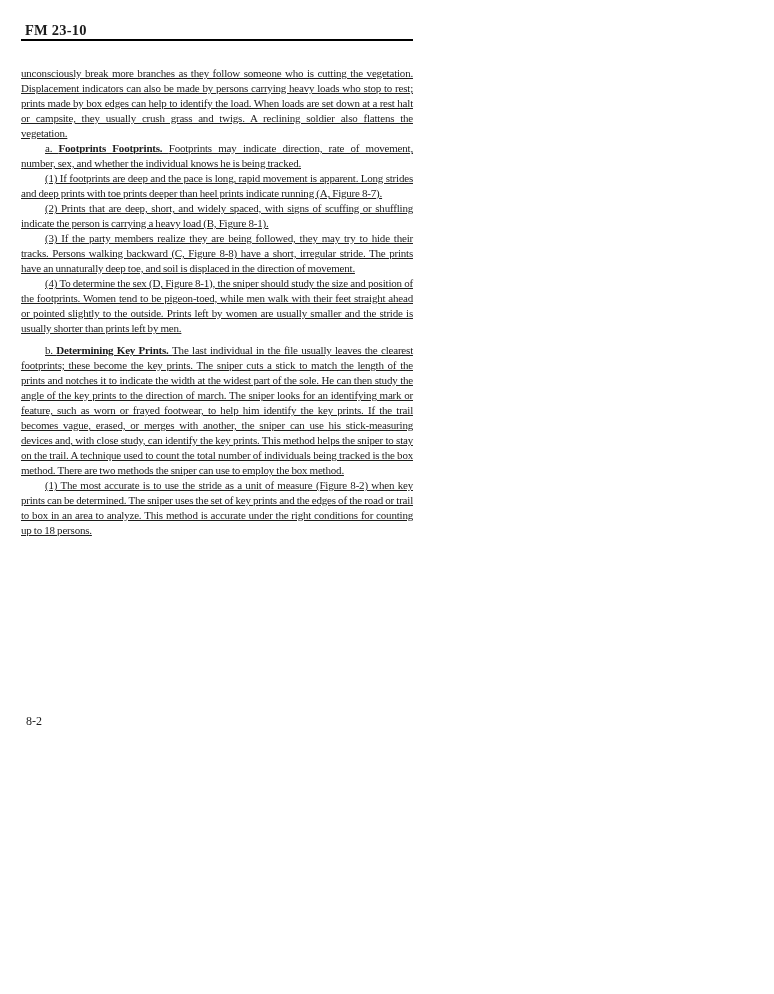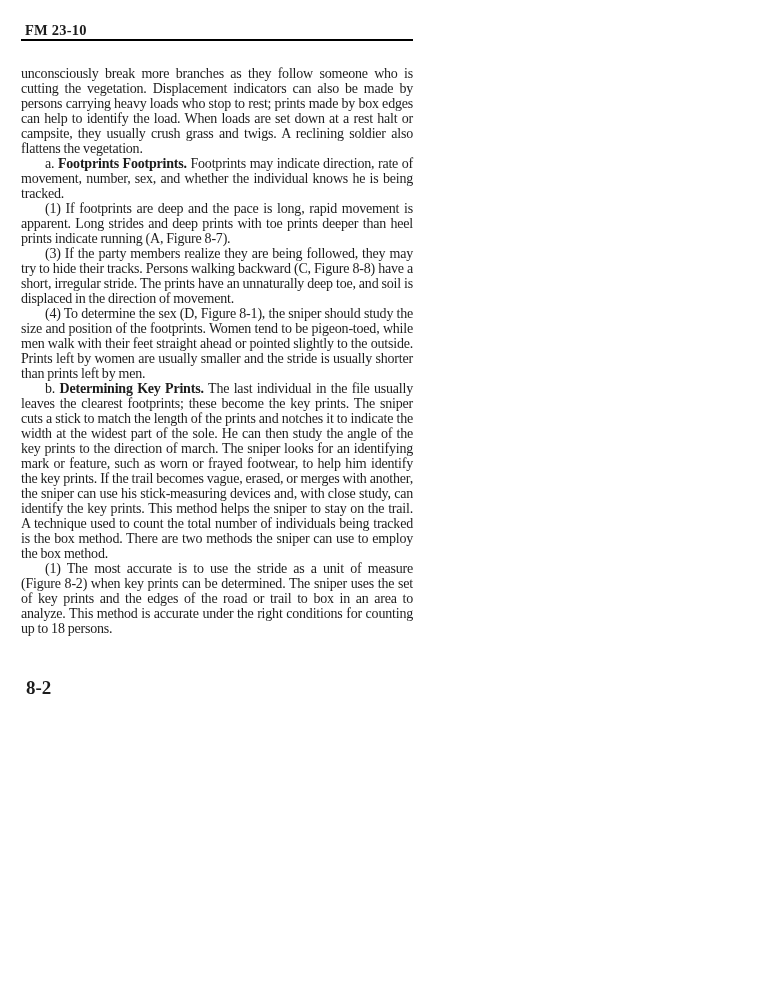--- a/index.html
+++ b/index.html
@@ -33,44 +33,46 @@
     width: 392px;
     height: 0;
     border-top: 2px solid var(--rule, #000000);
   }
   .body-text {
     position: absolute;
     left: 21px;
     top: 66px;
     width: 392px;
     text-align: justify;
-    font-size: 14px;
+    font-size: 11px;
     line-height: 15px;
     letter-spacing: -0.2px;
     word-spacing: -0.3px;
+    text-decoration: underline;
   }
   .body-text p {
     margin: 0;
     text-indent: 24px;
   }
   .body-text p.flush {
     text-indent: 0;
   }
   .body-text p.gap-top {
+    margin-top: 7px;
   }
   .bold-run {
     font-weight: bold;
   }
   .page-number {
     position: absolute;
     left: 26px;
-    top: 680px;
-    font-size: 19px;
+    top: 714px;
+    font-size: 12px;
     line-height: 15px;
-    font-weight: bold;
+    font-weight: normal;
   }
 </style>
 </head>
 <body>
 
 <div class="page" style="--bg: #ffffff; --ink: #1c1c1c; --rule: #000000;">
 
   <div class="running-header">FM 23-10</div>
 
   <div class="header-rule"></div>
@@ -82,20 +84,23 @@
     </p>
 
     <p>
       <span>a. </span><span class="bold-run">Footprints Footprints. </span><span>Footprints may indicate direction, rate of movement, number, sex, and whether the individual knows he is being tracked.</span>
     </p>
 
     <p>
       <span>(1) If footprints are deep and the pace is long, rapid movement is apparent. Long strides and deep prints with toe prints deeper than heel prints indicate running (A, Figure 8-7).</span>
     </p>
 
+    <p>
+      <span>(2) Prints that are deep, short, and widely spaced, with signs of scuffing or shuffling indicate the person is carrying a heavy load (B, Figure 8-1).</span>
+    </p>
 
     <p>
       <span>(3) If the party members realize they are being followed, they may try to hide their tracks. Persons walking backward (C, Figure 8-8) have a short, irregular stride. The prints have an unnaturally deep toe, and soil is displaced in the direction of movement.</span>
     </p>
 
     <p>
       <span>(4) To determine the sex (D, Figure 8-1), the sniper should study the size and position of the footprints. Women tend to be pigeon-toed, while men walk with their feet straight ahead or pointed slightly to the outside. Prints left by women are usually smaller and the stride is usually shorter than prints left by men.</span>
     </p>
 
     <p class="gap-top">

